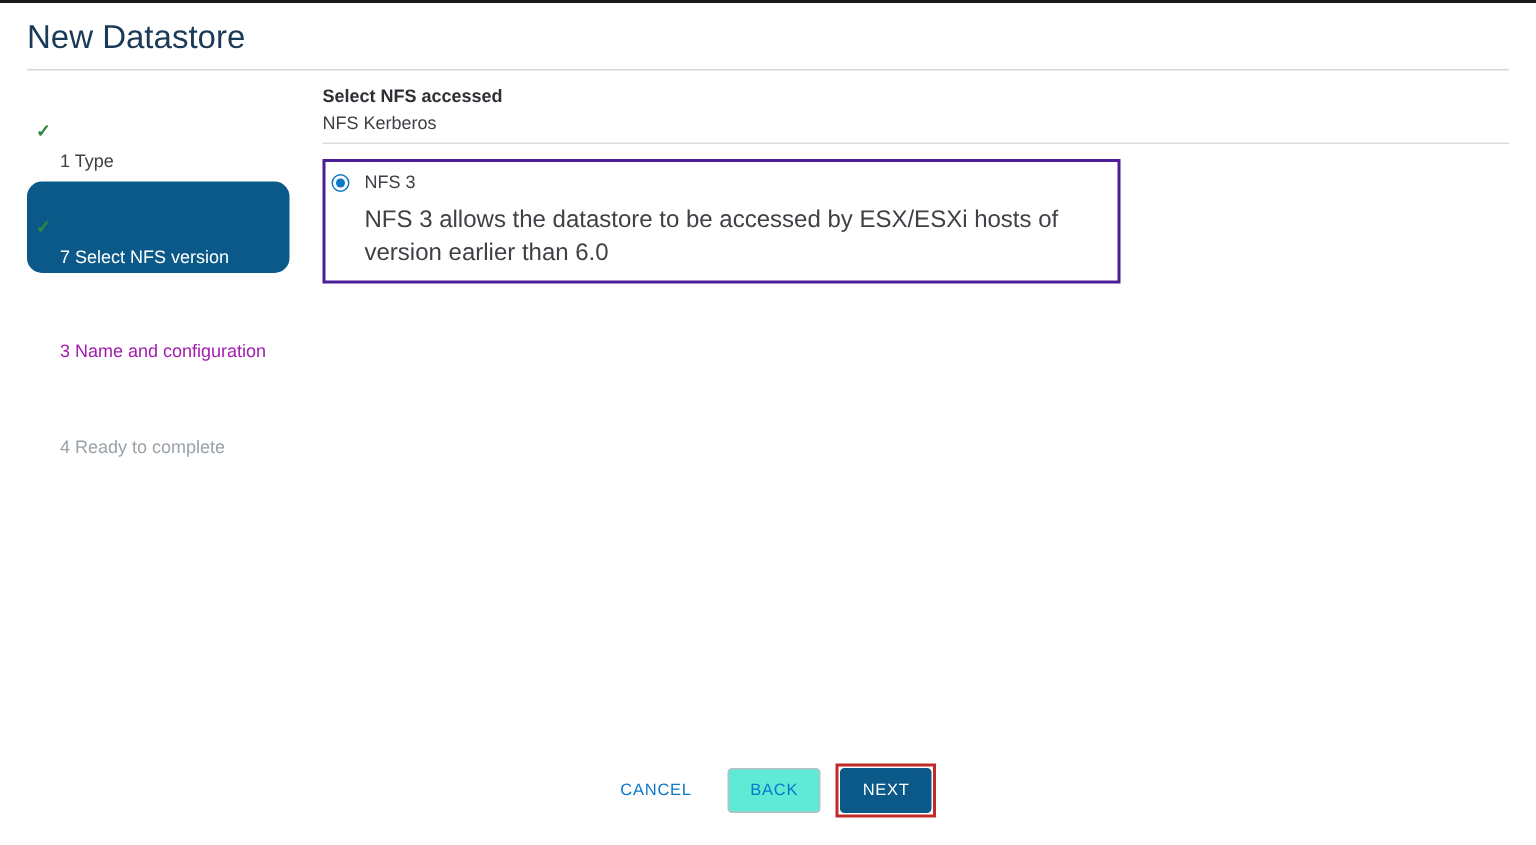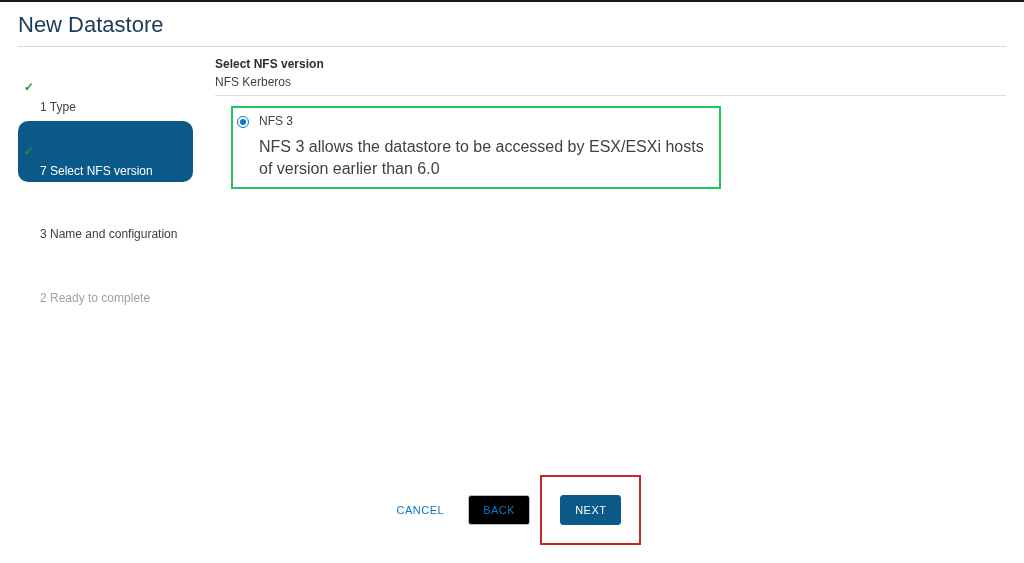--- a/index.html
+++ b/index.html
@@ -61,21 +61,21 @@
       color: #2f8a3b;
     }
     .sidebar-step.active {
       background: #0a5989;
       color: #ffffff;
     }
     .sidebar-step.active .step-check {
       color: #2f8a3b;
     }
     .sidebar-step.upcoming {
-      color: #404040;
+      color: #a21caf;
       align-items: flex-end;
     }
     .sidebar-step.disabled {
       color: #9aa2a8;
     }
     .step-check {
       display: inline-block;
       width: 14px;
       font-weight: bold;
       font-size: 12px;
@@ -112,23 +112,22 @@
       gap: 14px;
       max-width: 800px;
     }
     .option {
       display: flex;
       align-items: flex-start;
       gap: 10px;
       padding: 6px 8px 6px 4px;
     }
     .option.highlighted {
-      border: 2px solid #22c55e;
-      width: 490px;
-      margin-left: 16px;
+      border: 2px solid #4c1d95;
+      width: 532px;
     }
     .radio {
       width: 12px;
       height: 12px;
       border: 1px solid #8a9299;
       border-radius: 50%;
       position: relative;
       flex-shrink: 0;
       margin-top: 2px;
       cursor: pointer;
@@ -175,31 +174,31 @@
       cursor: pointer;
       font-weight: 500;
     }
     .btn-text {
       border: none;
       background: transparent;
       color: #0a78c9;
     }
     .btn-outline {
       border: 1px solid #b7bfc5;
-      background: #000000;
+      background: #5eead4;
       color: #0a78c9;
     }
     .btn-primary {
       border: 1px solid #0a5989;
       background: #0a5989;
       color: #ffffff;
     }
     .next-highlight {
       border: 2px solid #c22a28;
-      padding: 18px;
+      padding: 1px;
       display: inline-block;
     }
   </style>
 </head>
 <body>
 
 <div class="container">
   <div class="header">
     <h1>New Datastore</h1>
   </div>
@@ -214,26 +213,26 @@
       <div class="sidebar-step active">
         <span class="step-check">✓</span>
         <span class="step-label">7 Select NFS version</span>
       </div>
       <div class="sidebar-step upcoming">
         <span class="step-check"></span>
         <span class="step-label">3 Name and configuration</span>
       </div>
       <div class="sidebar-step disabled">
         <span class="step-check"></span>
-        <span class="step-label">2 Ready to complete</span>
+        <span class="step-label">4 Ready to complete</span>
       </div>
     </nav>
 
     <div class="main">
-      <div class="section-title">Select NFS version</div>
+      <div class="section-title">Select NFS accessed</div>
       <div class="section-subtitle">NFS Kerberos</div>
       <hr class="section-divider">
 
       <div class="options">
         <div class="option highlighted">
           <div class="radio selected"></div>
           <div class="option-body">
             <div class="option-title">NFS 3</div>
             <div class="option-desc">NFS 3 allows the datastore to be accessed by ESX/ESXi hosts of version earlier than 6.0</div>
           </div>

